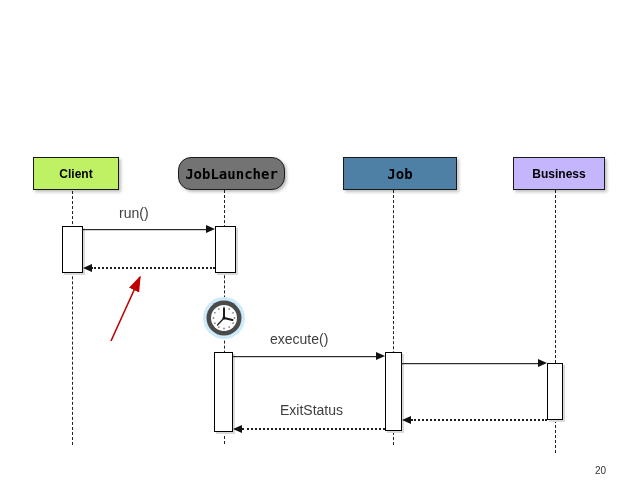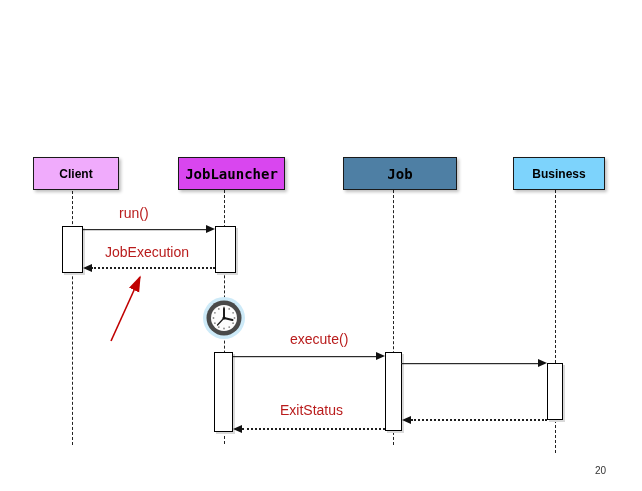--- a/index.html
+++ b/index.html
@@ -38,21 +38,21 @@
   .line.solid{border-top:1px solid #2b2b2b;box-shadow:0 1px 0 rgba(0,0,0,0.18);}
   .line.dotted{border-top:2px dotted #1f1f1f;}
   
   .head{position:absolute;width:0;height:0;z-index:3;}
   .head.r{border-top:4px solid transparent;border-bottom:4px solid transparent;border-left:9px solid #111;}
   .head.l{border-top:4px solid transparent;border-bottom:4px solid transparent;border-right:9px solid #111;}
   
   .mlabel{
     position:absolute;z-index:5;
     font:14px "Liberation Sans", sans-serif;
-    color:#b91c1c;white-space:nowrap;
+    color:#404040;white-space:nowrap;
   }
   
   .annotation{
     position:absolute;left:28px;top:329px;z-index:5;
     font:12px "Liberation Sans", sans-serif;
     line-height:15px;white-space:nowrap;
   }
   .overlay{position:absolute;left:0;top:0;z-index:6;pointer-events:none;}
   .clock{position:absolute;left:202px;top:296px;z-index:4;}
   .pagenum{
@@ -63,50 +63,49 @@
 </head>
 <body>
 
 <div class="stage">
 
   <div class="lifeline" style="left:72px;top:191px;height:254px"></div>
   <div class="lifeline" style="left:224px;top:190px;height:254px"></div>
   <div class="lifeline" style="left:393px;top:190px;height:255px"></div>
   <div class="lifeline" style="left:555px;top:190px;height:263px"></div>
 
-  <div class="pbox" style="left: 33px; width: 86px; background-color: #f0abfc;">
+  <div class="pbox" style="left: 33px; width: 86px; background-color: #bef264;">
     <span>Client</span>
   </div>
-  <div class="pbox mono" style="left: 178px; width: 107px; background-color: #d946ef;">
+  <div class="pbox mono" style="left: 178px; width: 107px; background-color: #737373; border-radius: 13px;">
     <span>JobLauncher</span>
   </div>
   <div class="pbox mono" style="left: 343px; width: 114px; background-color: rgb(78, 127, 164);">
     <span>Job</span>
   </div>
-  <div class="pbox" style="left: 513px; width: 92px; background-color: #7dd3fc;">
+  <div class="pbox" style="left: 513px; width: 92px; background-color: #c4b5fd;">
     <span>Business</span>
   </div>
 
   <div class="act" style="left:62px;top:226px;width:21px;height:47px"></div>
   <div class="act" style="left:215px;top:226px;width:21px;height:47px"></div>
   <div class="act" style="left:214px;top:352px;width:19px;height:80px"></div>
   <div class="act" style="left:385px;top:352px;width:17px;height:79px"></div>
   <div class="act" style="left:547px;top:363px;width:16px;height:57px"></div>
 
   <div class="line solid" style="left:83px;top:229px;width:124px"></div>
   <div class="head r" style="left:206px;top:225px"></div>
   <div class="mlabel" style="left:119px;top:205px">run()</div>
 
   <div class="line dotted" style="left:91px;top:267px;width:124px"></div>
   <div class="head l" style="left:83px;top:264px"></div>
-  <div class="mlabel" style="left:105px;top:244px">JobExecution</div>
 
   <div class="line solid" style="left:233px;top:356px;width:143px"></div>
   <div class="head r" style="left:376px;top:352px"></div>
-  <div class="mlabel" style="left:290px;top:331px">execute()</div>
+  <div class="mlabel" style="left:270px;top:331px">execute()</div>
 
   <div class="line solid" style="left:401px;top:363px;width:137px"></div>
   <div class="head r" style="left:538px;top:359px"></div>
 
   <div class="line dotted" style="left:411px;top:419px;width:136px"></div>
   <div class="head l" style="left:402px;top:416px"></div>
 
   <div class="line dotted" style="left:242px;top:428px;width:143px"></div>
   <div class="head l" style="left:233px;top:425px"></div>
   <div class="mlabel" style="left:280px;top:402px">ExitStatus</div>

